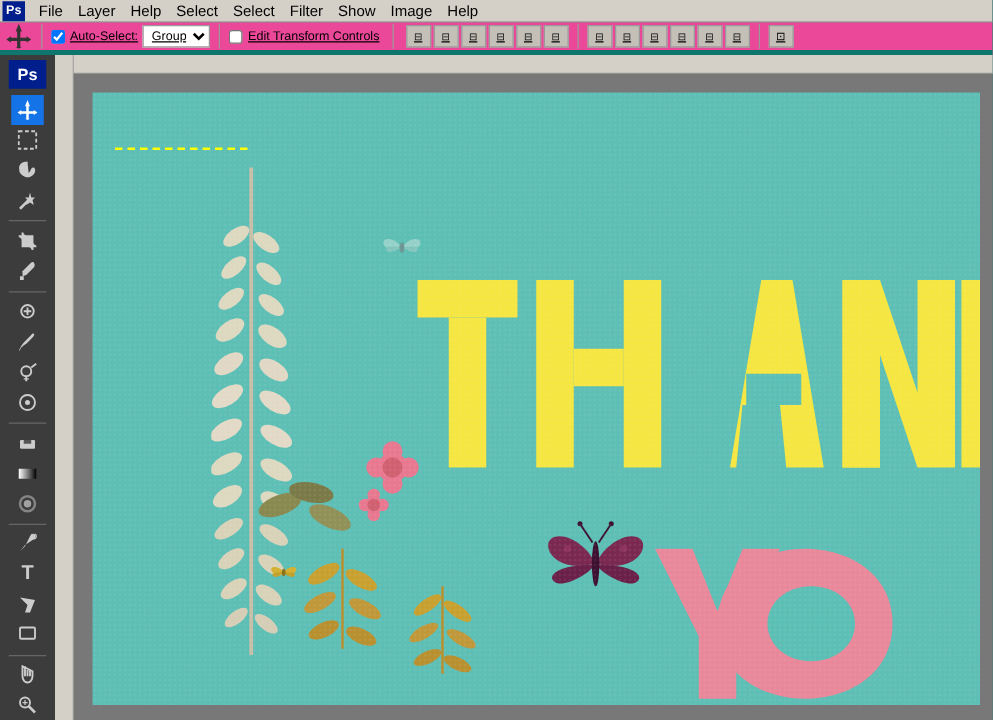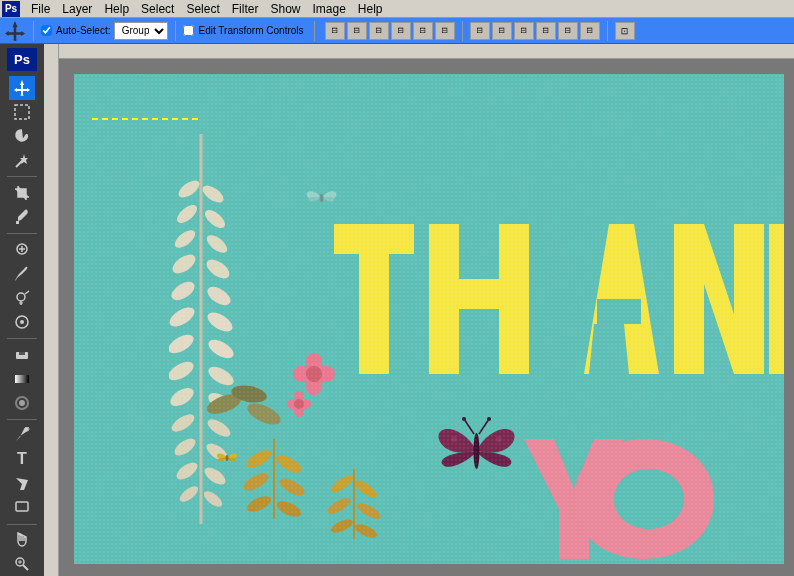--- a/index.html
+++ b/index.html
@@ -27,24 +27,25 @@
       font-size: 12px;
       color: #000;
       cursor: pointer;
     }
 
     
     .options-bar {
       display: flex;
       align-items: center;
       height: 26px;
-      background: #3b82f6;
-      border-bottom: 1px solid #0f766e;
+      background: #ec4899;
+      border-bottom: 4px solid #0f766e;
       padding: 0 4px;
       gap: 4px;
+      text-decoration: underline;
     }
     .options-bar label { font-size: 10px; color: #000; }
     .options-bar input[type=checkbox] { width: 11px; height: 11px; }
     .options-bar select {
       height: 18px;
       font-size: 10px;
       background: white;
       border: 1px solid #999;
       padding: 0 2px;
     }
@@ -164,21 +165,21 @@
 <div class="options-bar">
 
   <div class="tool-icon-move">
     <svg viewBox="0 0 16 16" style="width:20px;height:20px;fill:#333">
       <polygon points="8,0 10,5 9,5 9,9 13,9 13,8 16,10 13,12 13,11 9,11 9,15 10,15 8,16 6,15 7,15 7,11 3,11 3,12 0,10 3,8 3,9 7,9 7,5 6,5"></polygon>
     </svg>
   </div>
   <div style="width:1px;height:20px;background:#999;margin:0 3px;"></div>
   <input type="checkbox" checked="" style="">
   <label>Auto-Select:</label>
-  <select style="height:18px;font-size:10px;border:1px solid #999;text-align:right;">
+  <select style="height:18px;font-size:10px;border:1px solid #999;">
     <option>Group</option>
     <option>Layer</option>
   </select>
   <div style="width:1px;height:20px;background:#999;margin:0 3px;"></div>
   <input type="checkbox" style="">
   <label>Edit Transform Controls</label>
   <div style="width:1px;height:20px;background:#999;margin:0 6px;"></div>
 
   <div style="display:flex;gap:2px;align-items:center;">
     <div style="width:20px;height:18px;background:#c4c0b8;border:1px solid #999;display:flex;align-items:center;justify-content:center;cursor:pointer;font-size:8px;">⊟</div>

